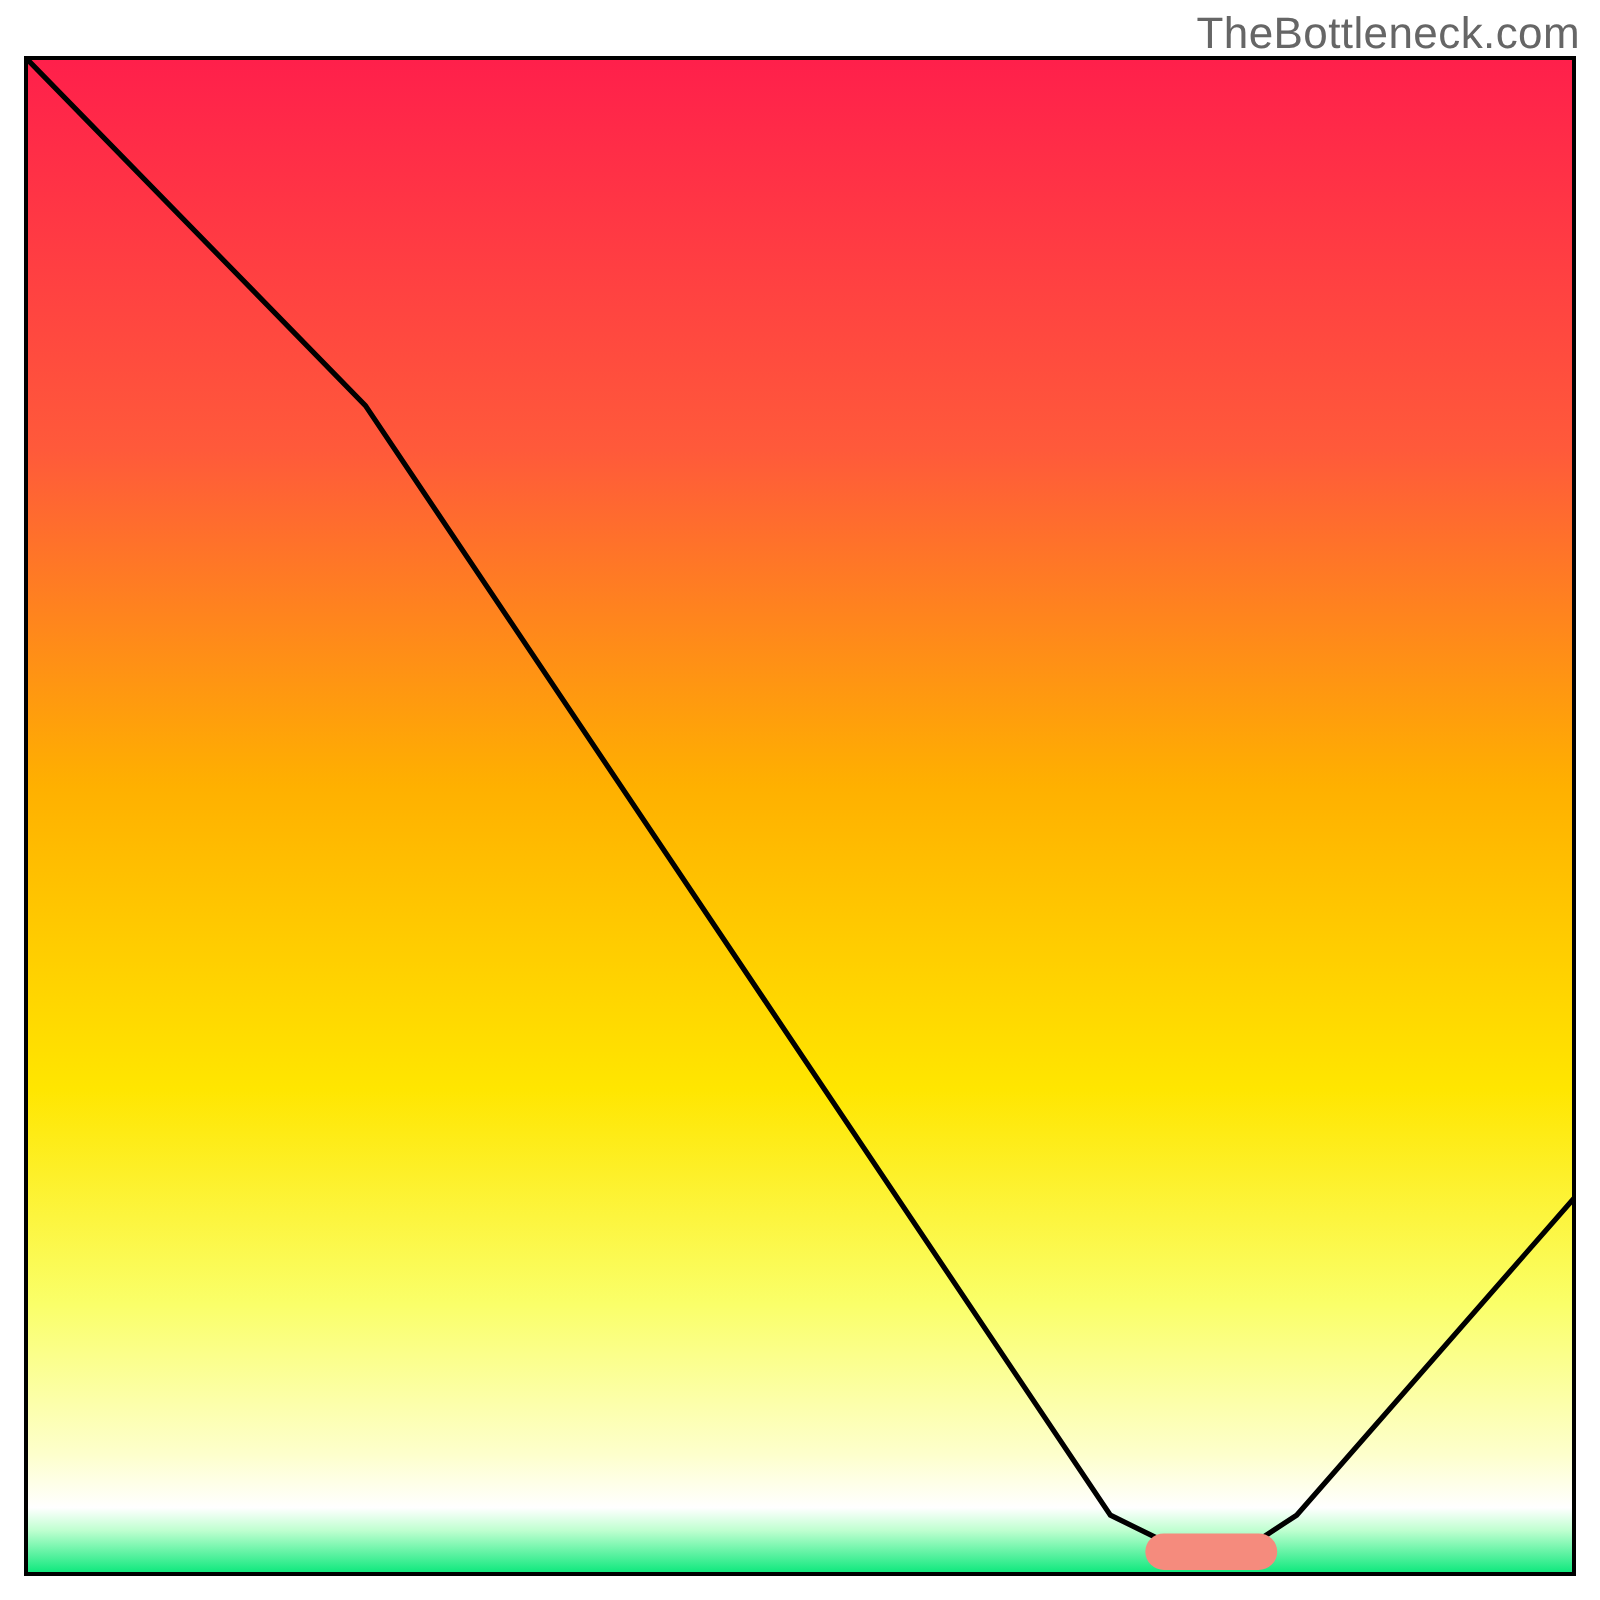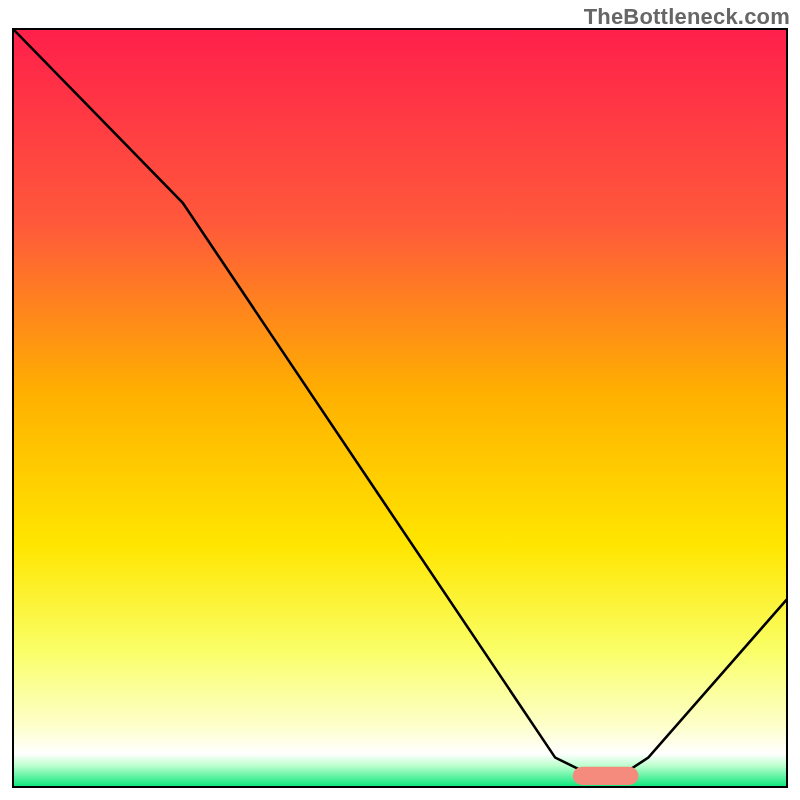--- a/index.html
+++ b/index.html
@@ -15,21 +15,21 @@
     width: 800px;
     height: 800px;
     background: #ffffff;
   }
   .watermark {
     position: absolute;
     top: 4px;
     right: 10px;
     color: #666666;
     font-size: 22px;
-    font-weight: 700;
+    font-weight: 400;
     letter-spacing: 0.2px;
     z-index: 5;
   }
   .plot-area {
     position: absolute;
     left: 12px;
     right: 12px;
     top: 28px;
     bottom: 12px;
     box-sizing: border-box;

